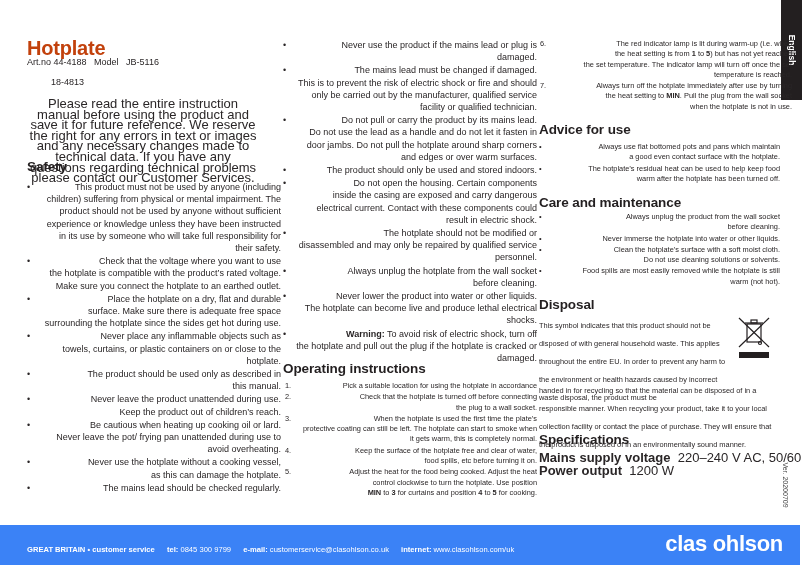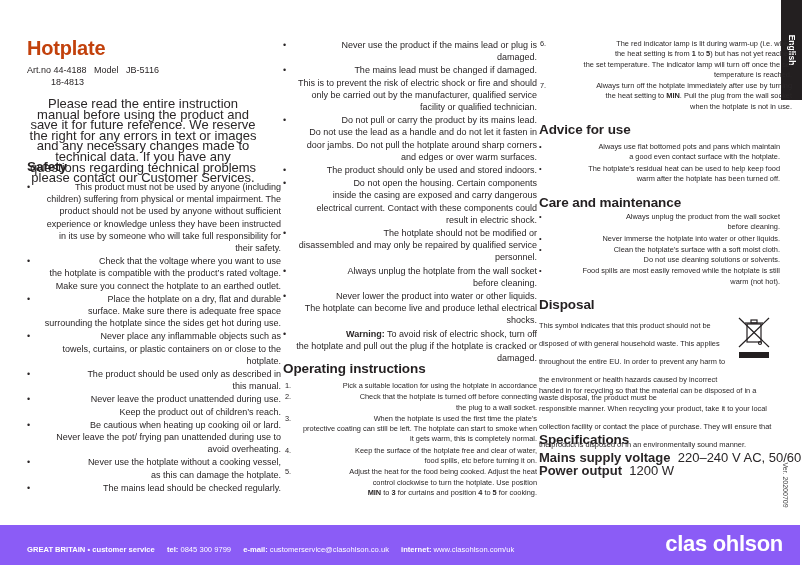--- a/index.html
+++ b/index.html
@@ -30,36 +30,36 @@
   .spec { position: absolute; font-size: 13px; line-height: 11px; white-space: nowrap; }
   .spec b { font-weight: bold; }
 
   #lang-tab { position: absolute; left: 781px; top: 0; width: 21px; height: 100px; background: #231f20; }
   #lang-tab span { position: absolute; left: 50%; top: 50%; transform: translate(-50%,-50%) rotate(90deg); color: #fff; font-weight: bold; font-size: 8.5px; white-space: nowrap; }
 
   #version { position: absolute; left: 785px; top: 485px; transform: translate(-50%,-50%) rotate(90deg); font-size: 7px; color: #444; white-space: nowrap; }
 
   #weee { position: absolute; left: 738px; top: 317px; width: 32px; height: 42px; }
 
-  #footer { position: absolute; left: 0; top: 525px; width: 800px; height: 40px; background: #8b5cf6; }
+  #footer { position: absolute; left: 0; top: 525px; width: 800px; height: 40px; background: #3b82f6; }
   #footer .line { position: absolute; left: 27px; top: 20px; font-size: 7.6px; color: #fff; white-space: nowrap; }
   #footer .line b { font-weight: bold; }
   #footer .sp { display: inline-block; width: 10px; }
   #logo { position: absolute; right: 17px; top: 6px; color: #fff; font-size: 22px; font-weight: bold; letter-spacing: -0.3px; }
 </style>
 </head>
 <body>
 
 <div id="lang-tab">
   <span>English</span>
 </div>
 
 <div class="col" id="col1">
   <div class="title" style="left:0;top:37px;">Hotplate</div>
-  <div class="meta" style="left:0;top:64px;"><span>Art.no</span> <span>44-4188</span>   <span>Model</span>   <span>JB-5116</span></div>
+  <div class="meta" style="left:0;top:56px;"><span>Art.no</span> <span>44-4188</span>   <span>Model</span>   <span>JB-5116</span></div>
   <div class="meta" style="left:24px;top:76px;">18-4813</div>
   <div class="intro" style="left:0;top:99px;width:232px;">Please read the entire instruction manual before using the product and save it for future reference. We reserve the right for any errors in text or images and any necessary changes made to technical data. If you have any questions regarding technical problems please contact our Customer Services.</div>
 
   <div class="h2 bold" style="left:0;top:159px;">Safety</div>
   <ul class="bul big" id="safety1" style="left:9px;top:181px;width:245px;">
       <li><span>This product must not be used by anyone (including</span><span class="cont">children) suffering from physical or mental impairment. The product should not be used by anyone without sufficient experience or knowledge unless they have been instructed in its use by someone who will take full responsibility for their safety.</span></li>
       <li><span>Check that the voltage where you want to use</span><span class="cont">the hotplate is compatible with the product’s rated voltage. Make sure you connect the hotplate to an earthed outlet.</span></li>
       <li><span>Place the hotplate on a dry, flat and durable</span><span class="cont">surface. Make sure there is adequate free space surrounding the hotplate since the sides get hot during use.</span></li>
       <li><span>Never place any inflammable objects such as</span><span class="cont">towels, curtains, or plastic containers on or close to the hotplate.</span></li>
       <li><span>The product should be used only as described in</span><span class="cont">this manual.</span></li>

